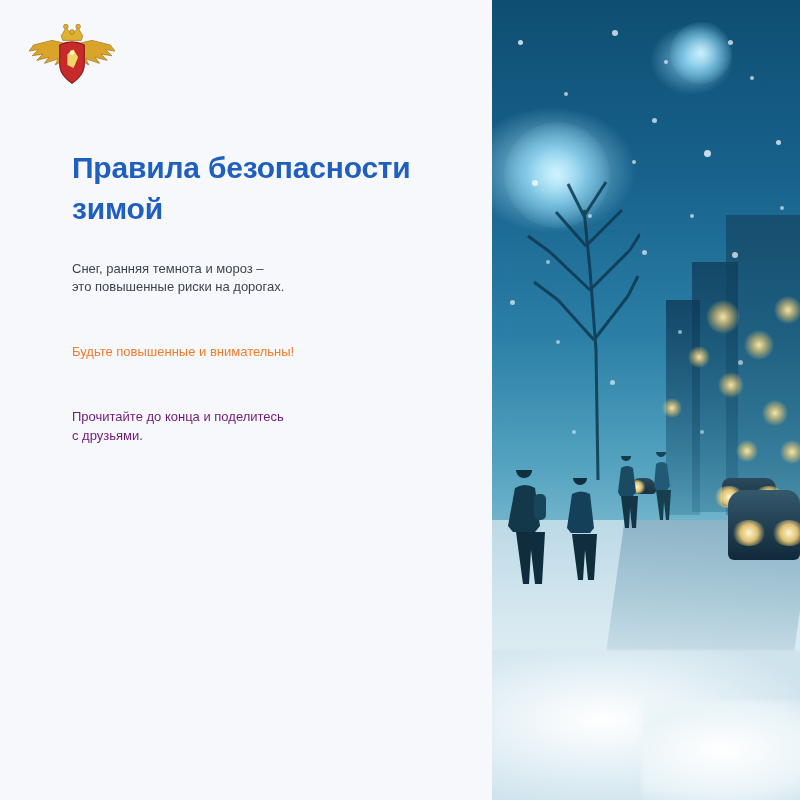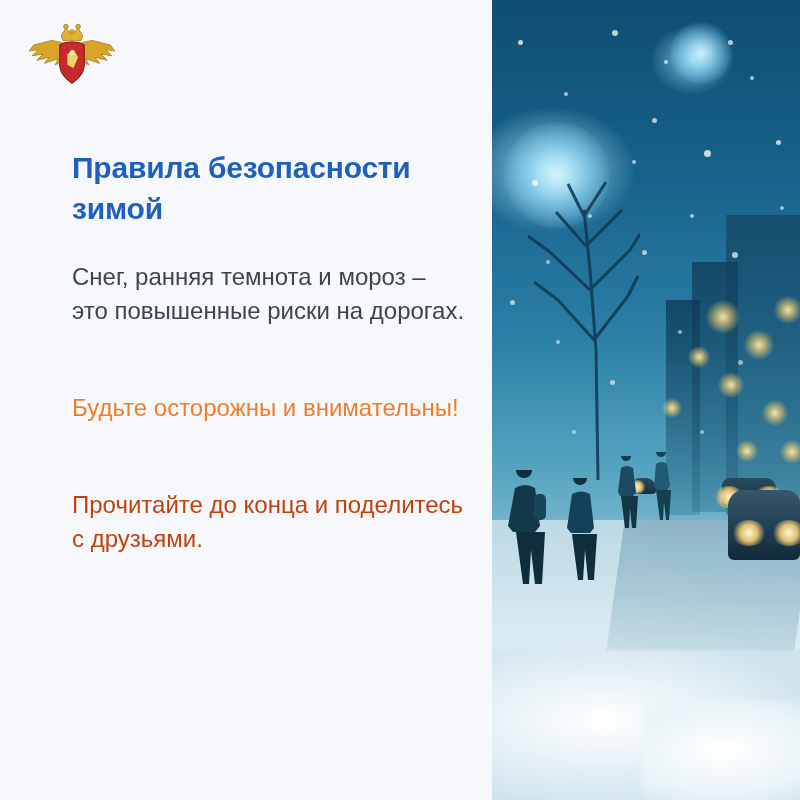--- a/index.html
+++ b/index.html
@@ -51,34 +51,34 @@
     font-size: 30px;
     line-height: 1.36;
     font-weight: bold;
     color: #1f5fbf;
     margin: 0 0 30px 0;
     letter-spacing: -0.2px;
     white-space: pre-line;
   }
 
   .para {
-    font-size: 24px;
+    font-size: 13px;
     line-height: 1.45;
     color: #3d4450;
     margin: 0 0 27px 0;
     white-space: pre-line;
   }
   .para:last-child { margin-bottom: 0; }
 
   .para .accent-orange {
     color: #f07c2a;
     display: block;
   }
   .para.blue {
-    color: #c2410c;
+    color: #701a75;
   }
 
   
   .right {
     position: relative;
     width: 308px;
     height: 800px;
     flex: 0 0 308px;
     overflow: hidden;
     background: #0d2f4a;
@@ -207,21 +207,21 @@
     </div>
 
     <div class="text-block">
       <h1 class="title">Правила безопасности
 зимой</h1>
 
       <p class="para">Снег, ранняя темнота и мороз –
 это повышенные риски на дорогах.</p>
 
       <p class="para">
-        <span class="accent-orange">Будьте осторожны и внимательны!</span>
+        <span class="accent-orange">Будьте повышенные и внимательны!</span>
       </p>
 
       <p class="para blue">Прочитайте до конца и поделитесь
 с друзьями.</p>
     </div>
   </div>
 
   <div class="right">
     <div class="photo"></div>
 

